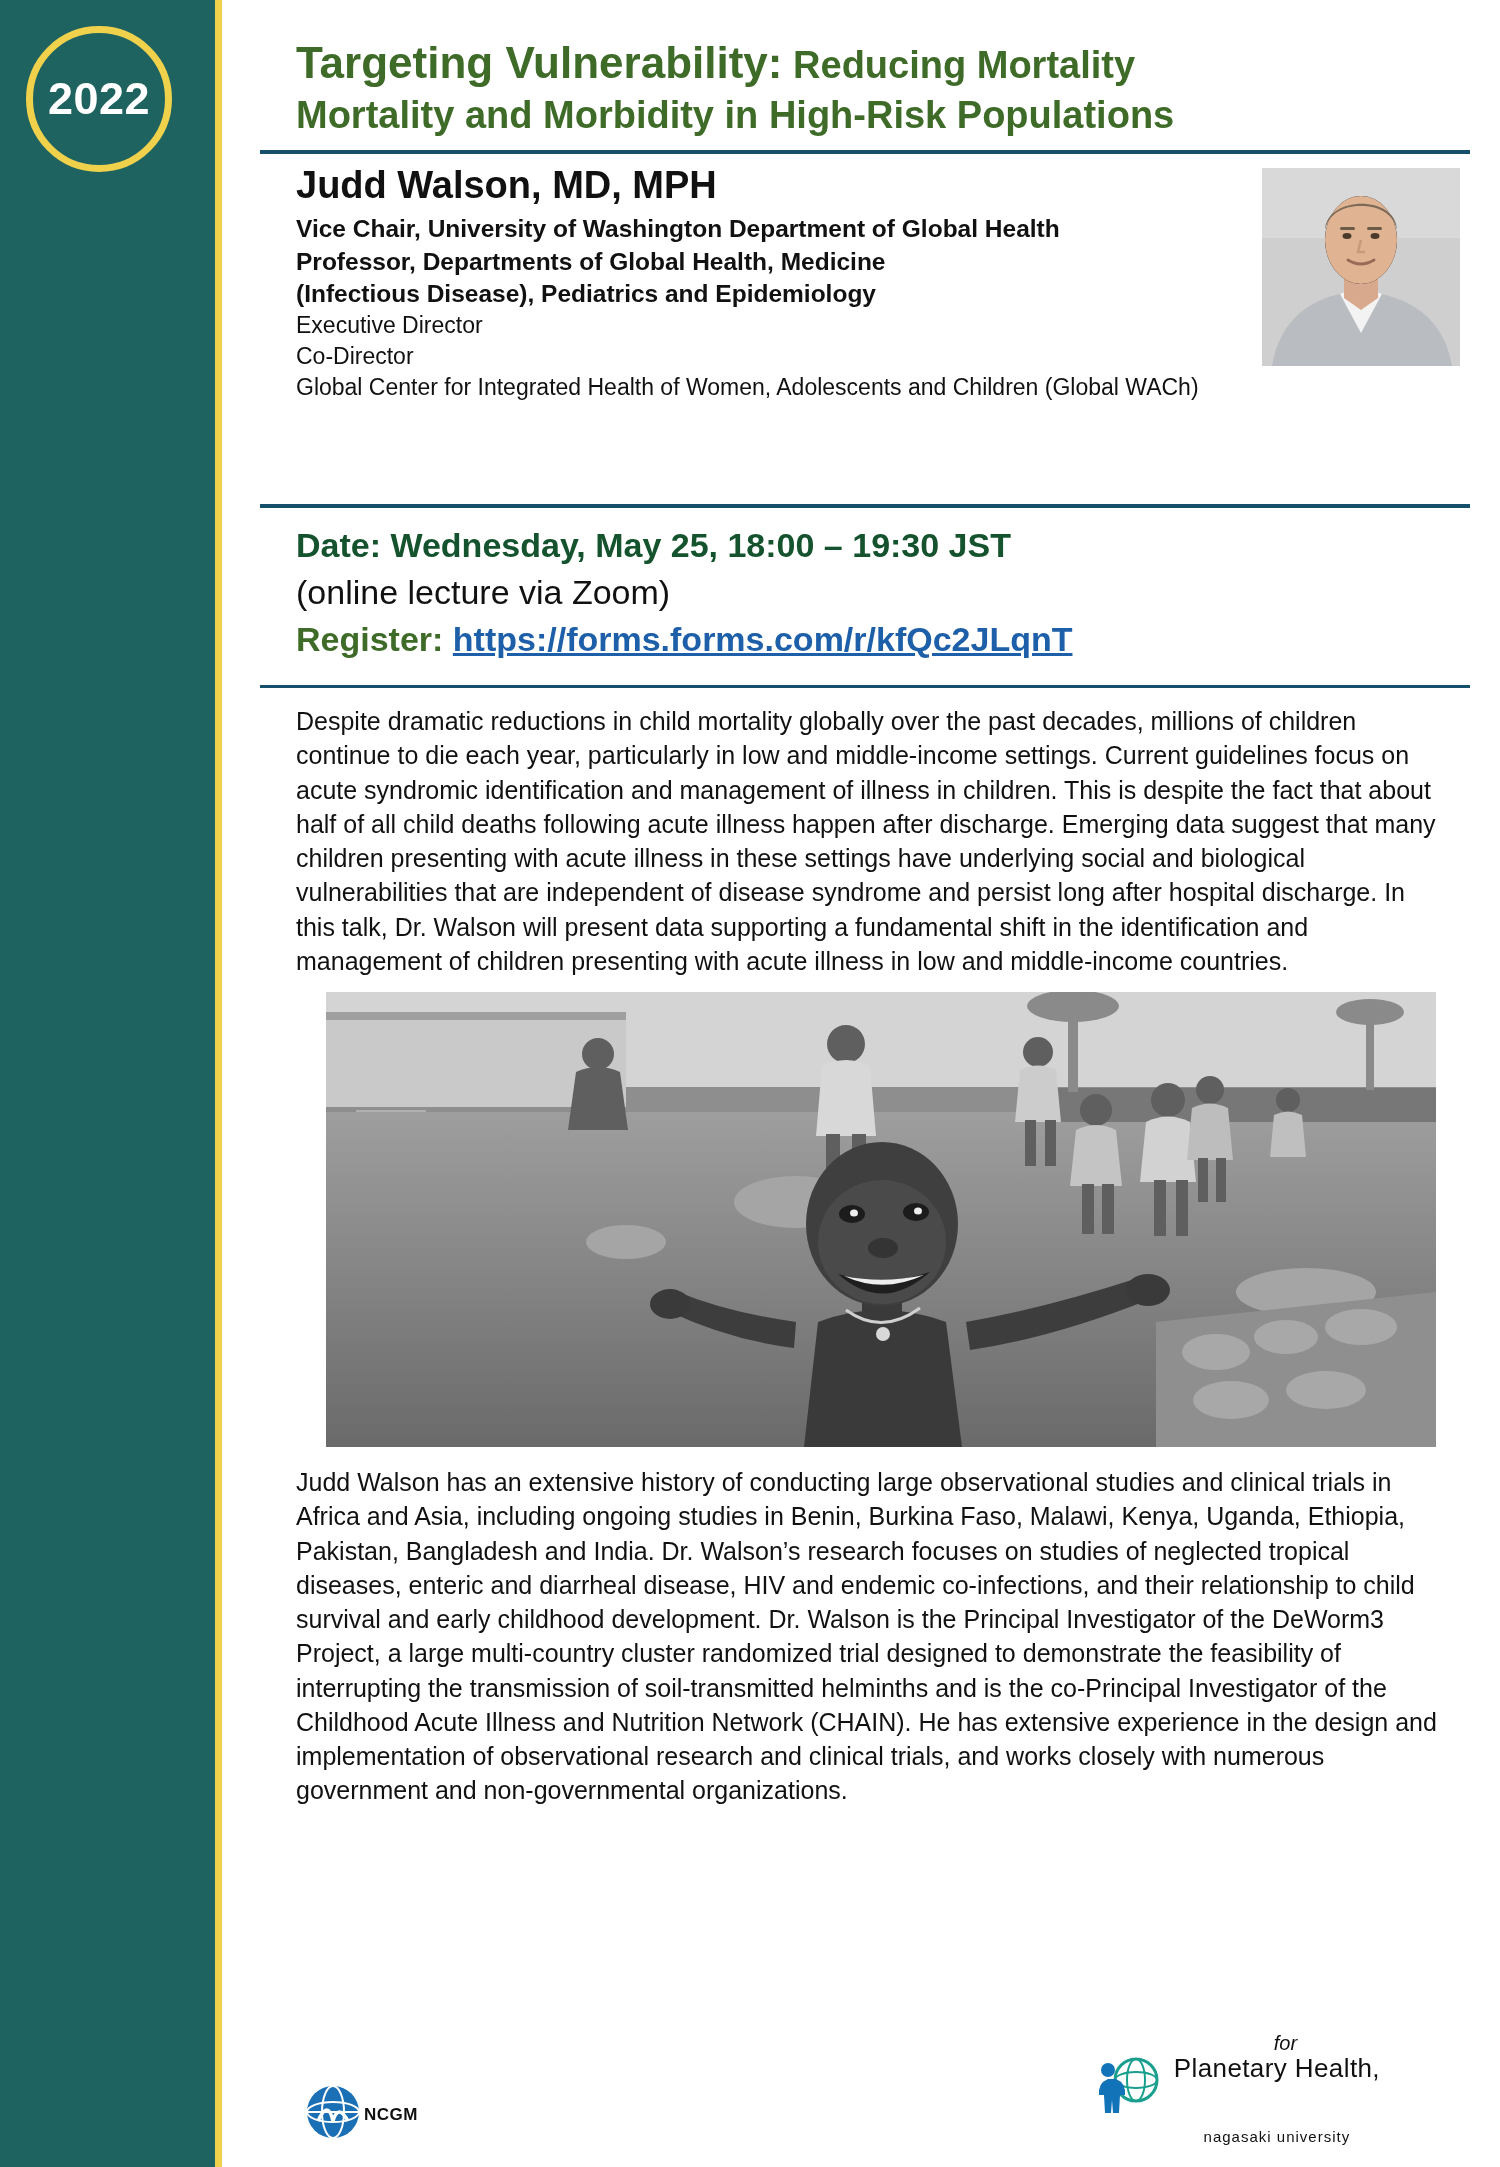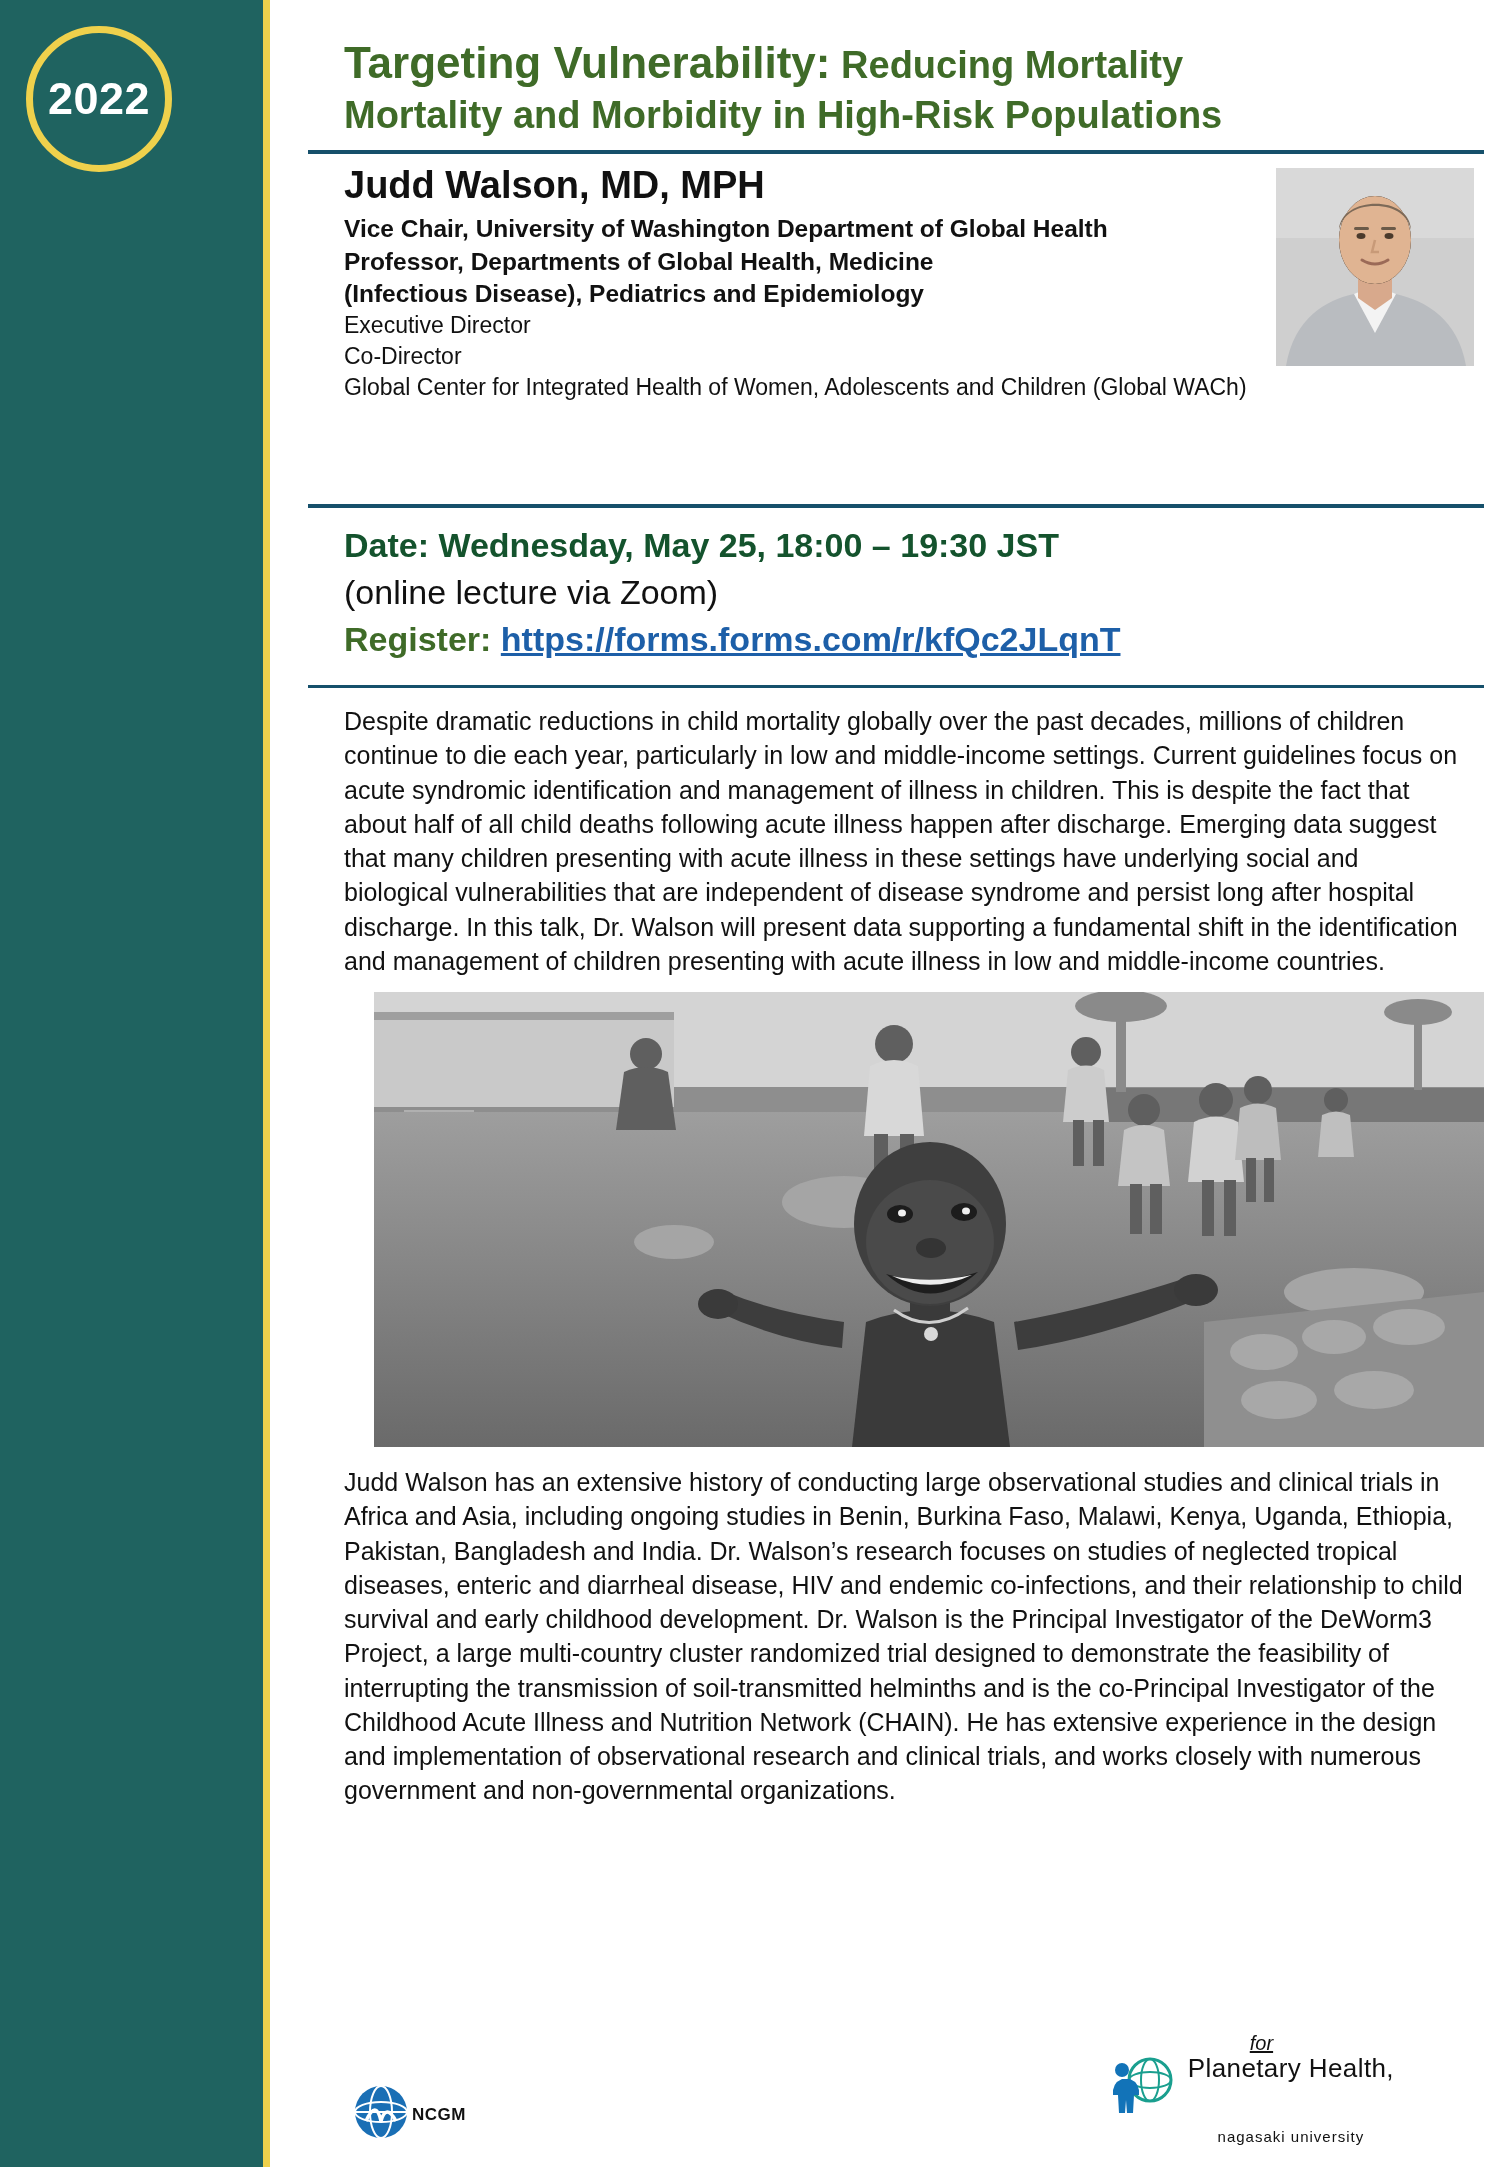--- a/index.html
+++ b/index.html
@@ -22,21 +22,20 @@
     display: flex;
   }
   
   .sidebar {
     width: 222px;
     height: 2167px;
     background: #1f6360;
     position: relative;
     flex: 0 0 222px;
     overflow: hidden;
-    padding-left: 48px;
   }
   .sidebar-gold-line {
     position: absolute;
     right: 0;
     top: 0;
     width: 7px;
     height: 100%;
     background: #efd14c;
   }
   .year-badge {
@@ -221,22 +220,21 @@
     gap: 10px;
     padding-right: 90px;
   }
   .planetary-text {
     line-height: 1.1;
   }
   .pl-for {
     font-size: 20px;
     color: #111111;
     font-style: italic;
-    margin-left: 62px;
-    text-decoration: underline;
+    margin-left: 100px;
   }
   .pl-main {
     font-size: 26px;
     color: #111111;
     letter-spacing: 0.4px;
   }
   .pl-sub {
     font-size: 15px;
     color: #111111;
     letter-spacing: 1px;

